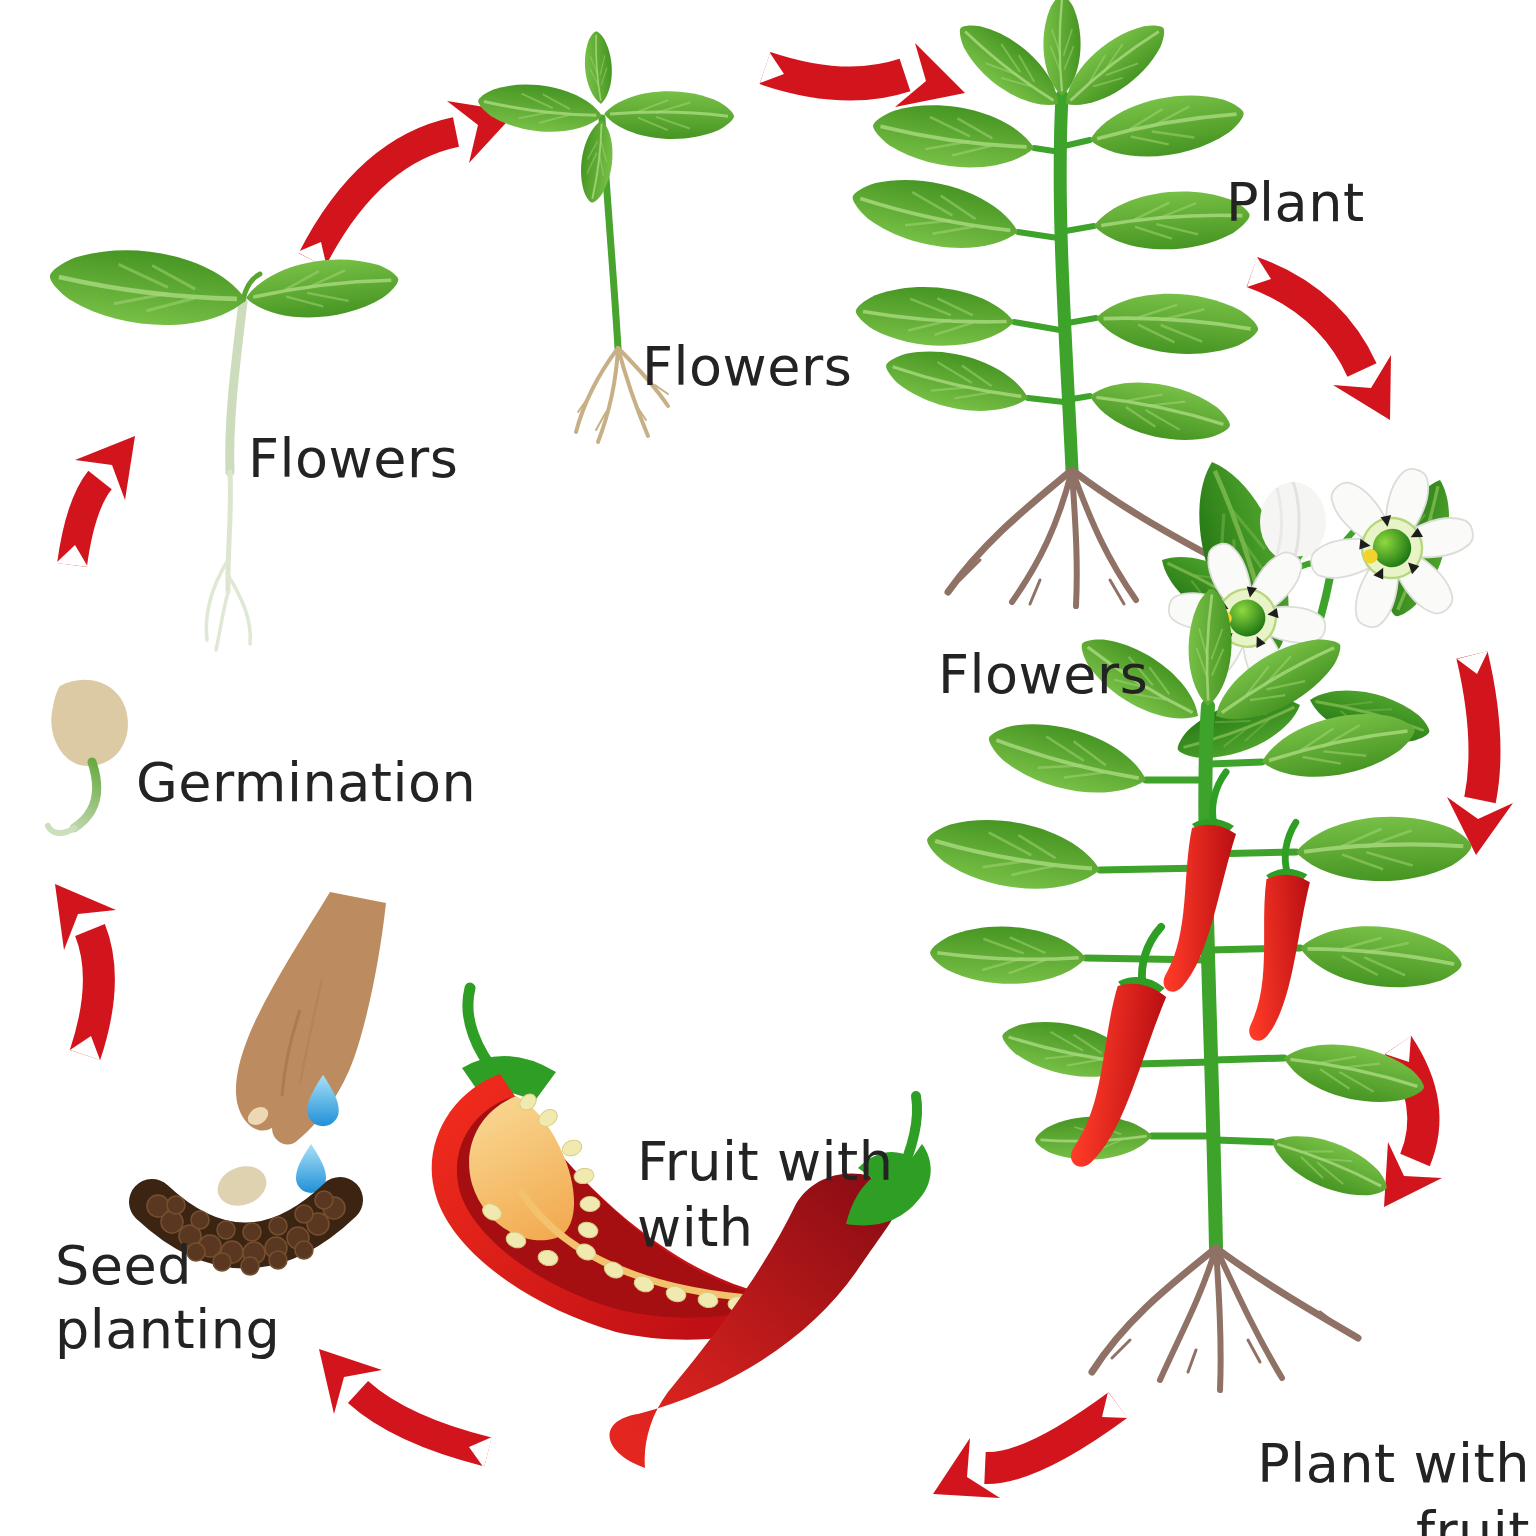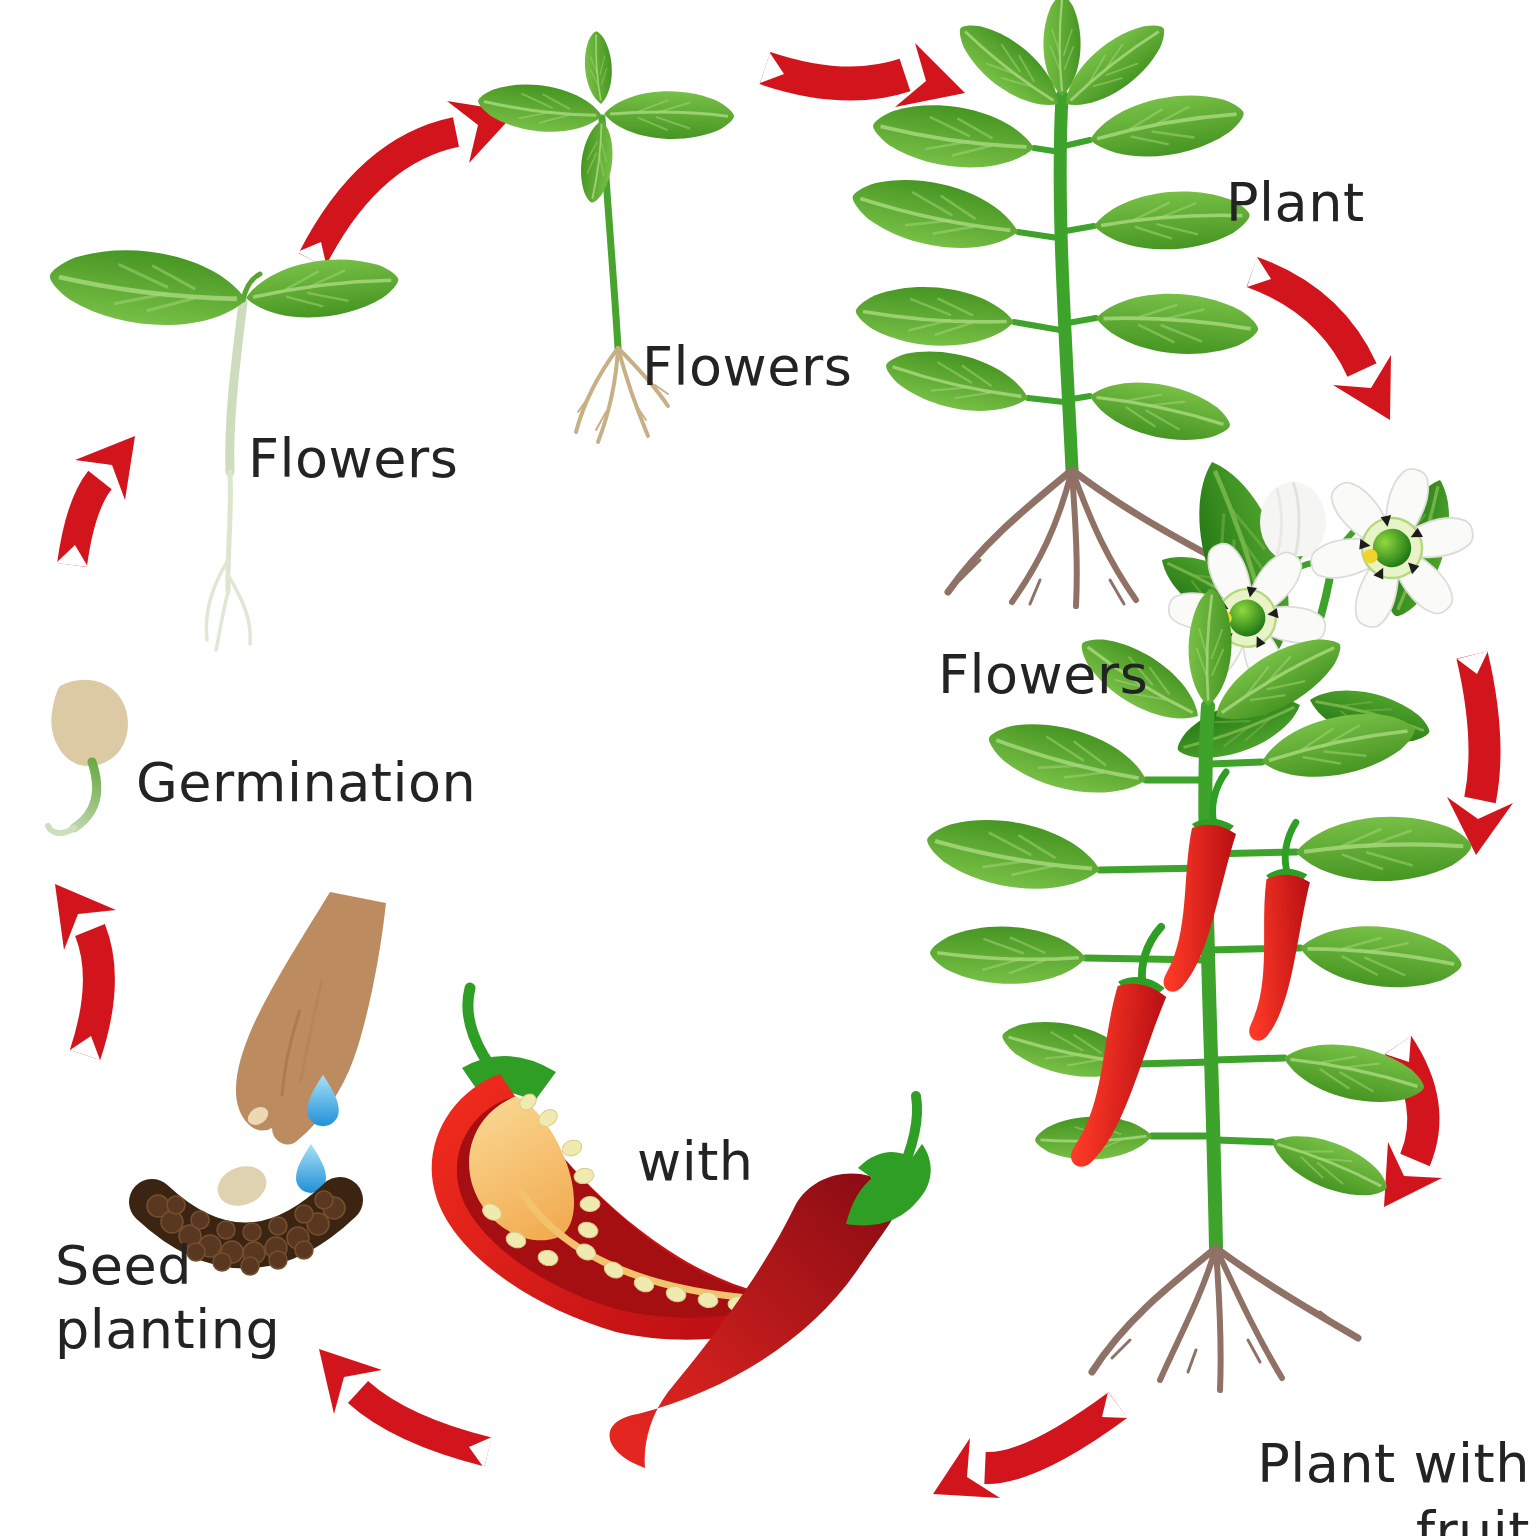--- a/index.html
+++ b/index.html
@@ -373,20 +373,21 @@
   <span>Flowers</span>
 </div>
 <div class="lbl" style="left:136px;top:708px">
   <span>Germination</span>
 </div>
 <div class="lbl" style="left:55px;top:1190px;line-height:64px">
   <span>Seed</span>
   <span>planting</span>
 </div>
 <div class="lbl" style="left:637px;top:1085px;line-height:66px">
+  <span>Fruit with</span>
   <span>with</span>
 </div>
 <div class="lbl" style="left:1150px;top:1386px;width:380px;text-align:right;line-height:68px">
   <span>Plant with</span>
   <span>fruit</span>
 </div>
 
 </div>
 
 </body></html>

